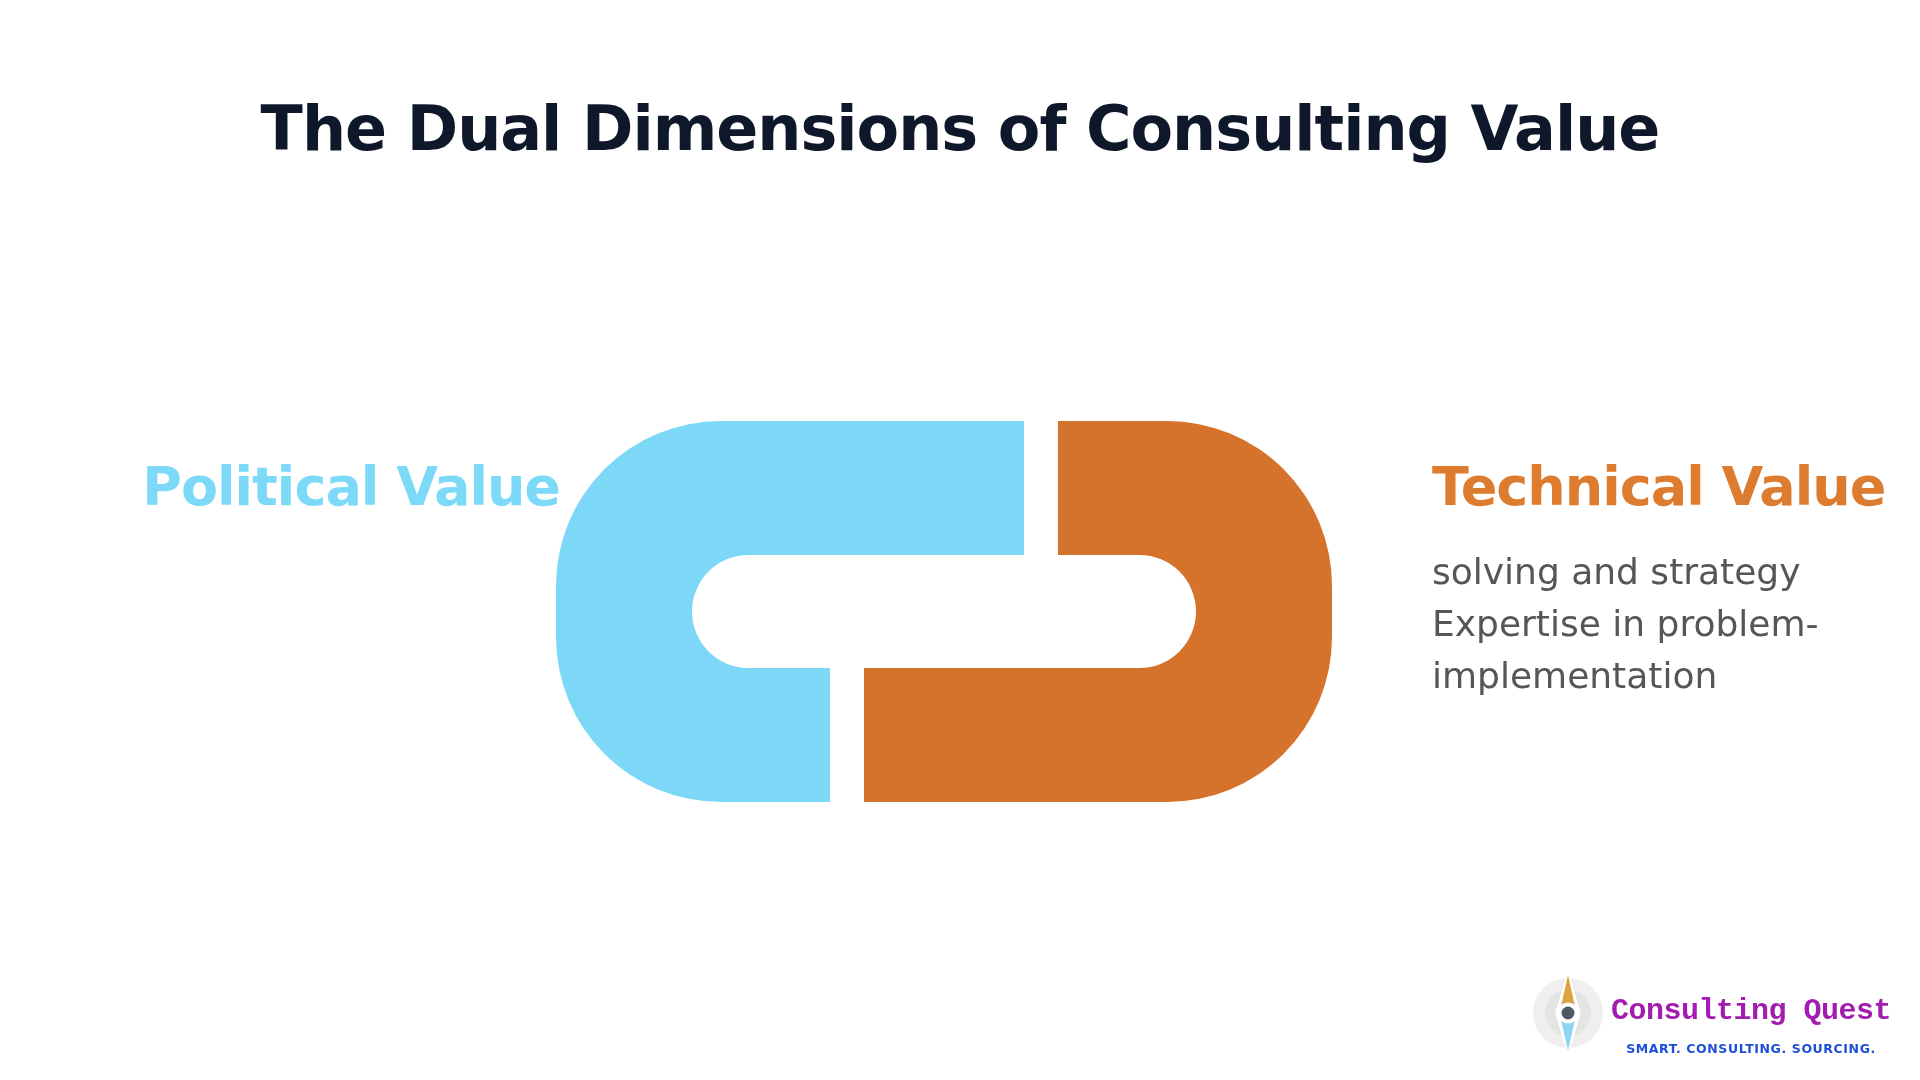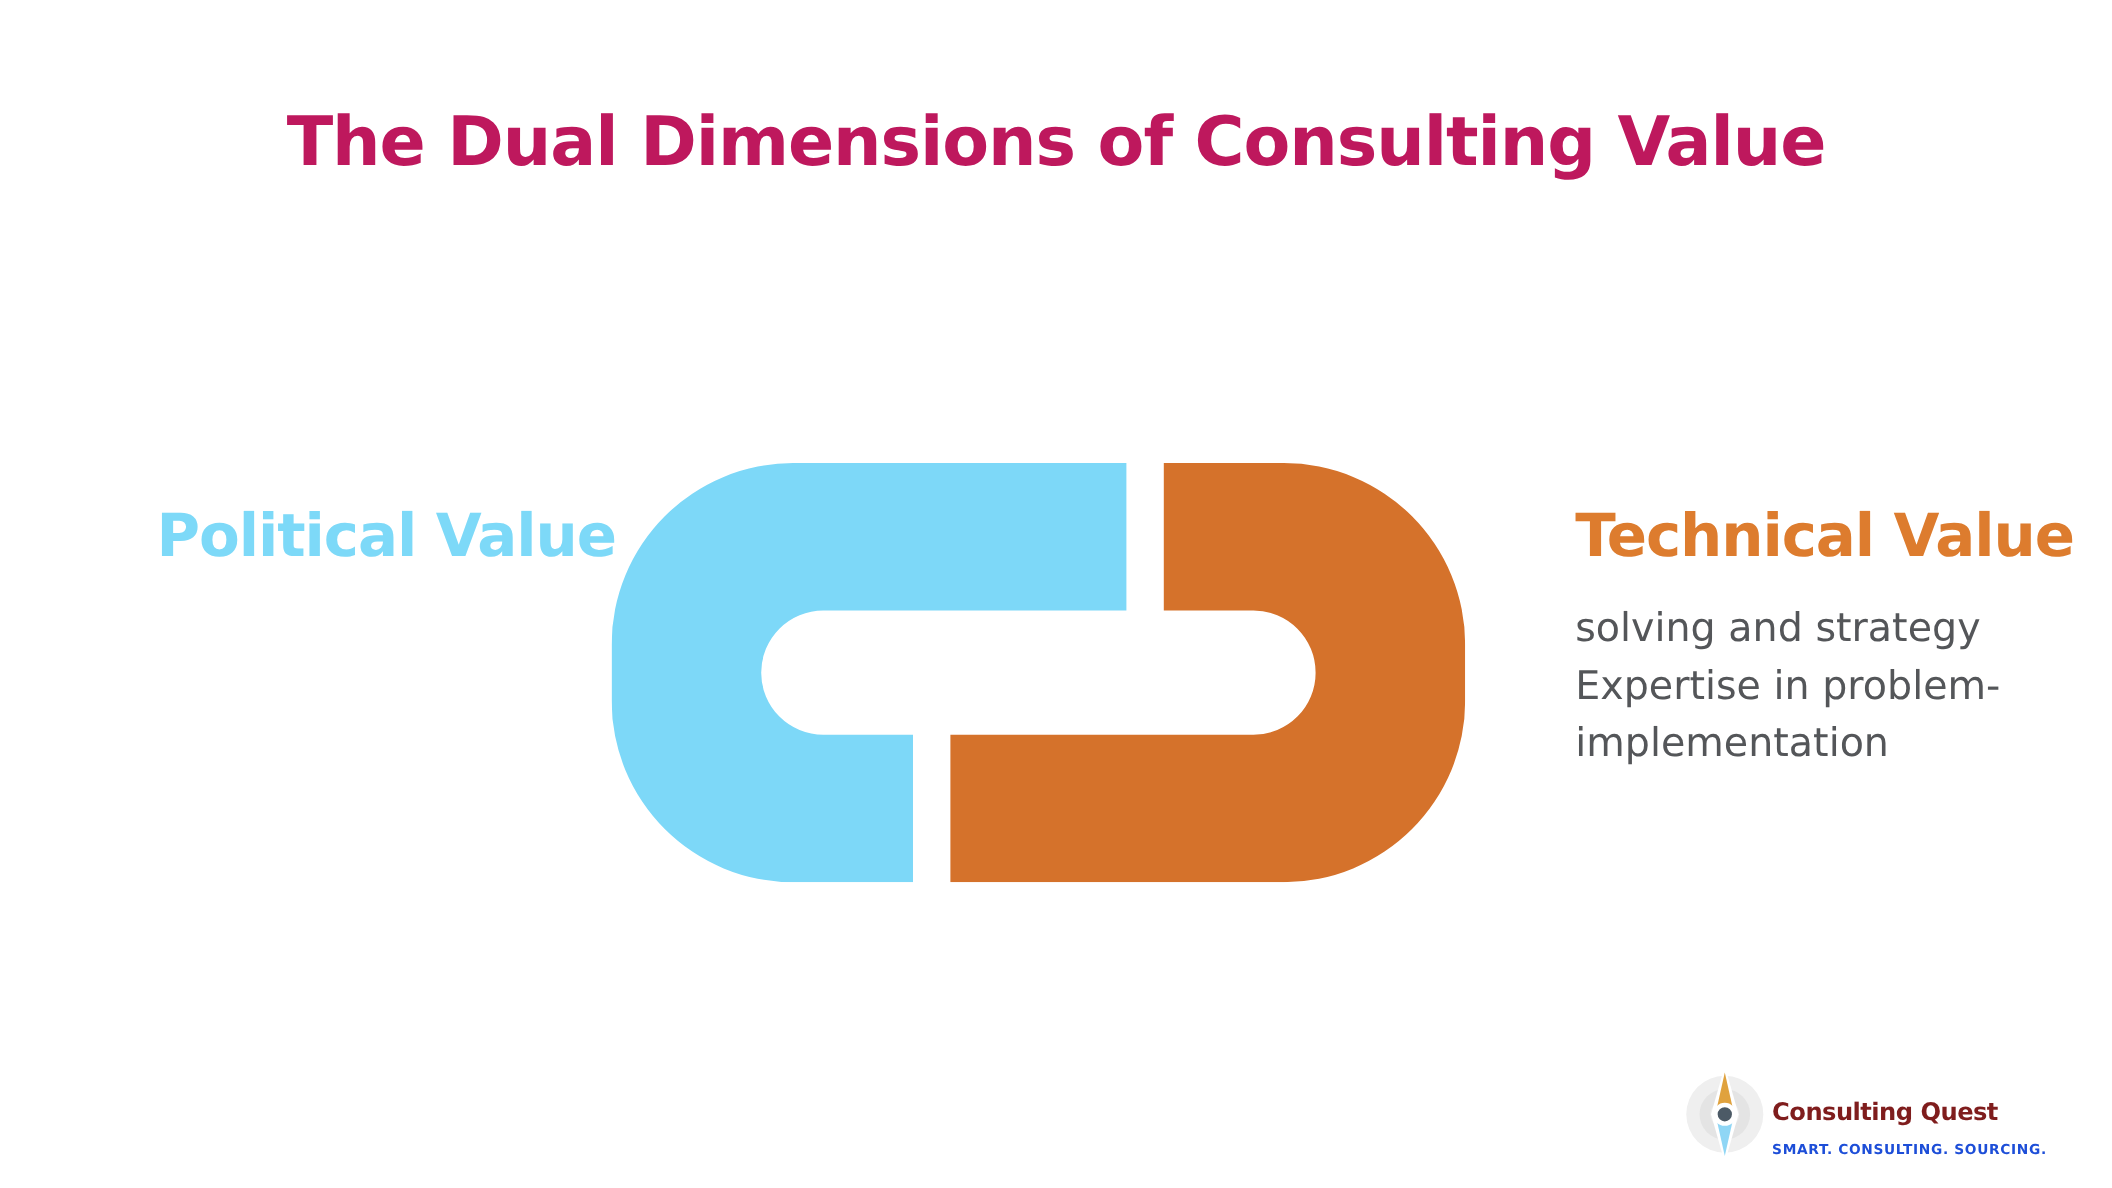--- a/index.html
+++ b/index.html
@@ -14,21 +14,21 @@
   }
   .title {
     position: absolute;
     top: 92px;
     left: 0;
     width: 1920px;
     text-align: center;
     font-size: 62px;
     font-weight: bold;
     letter-spacing: -1px;
-    color: #be185d;
+    color: #0f172a;
   }
   .chain-svg {
     position: absolute;
     left: 556px;
     top: 421px;
     width: 776px;
     height: 381px;
   }
   .side-block { position: absolute; }
   .left-block {
@@ -60,25 +60,26 @@
   .logo {
     position: absolute;
     left: 1523px;
     top: 963px;
     display: flex;
     align-items: center;
   }
   .logo-icon { width: 92px; height: 100px; }
   .logo-text-col { margin-left: -4px; padding-top: 24px; }
   .brand-name {
-    font-size: 22px;
+    font-size: 30px;
     font-weight: bold;
-    color: #7f1d1d;
+    color: #a21caf;
     letter-spacing: -0.5px;
     white-space: nowrap;
+    font-family: Liberation Mono, monospace;
   }
   .brand-tagline {
     margin-top: 13px;
     text-align: center;
     font-size: 12.5px;
     font-weight: bold;
     letter-spacing: 0.6px;
     color: #1d4ed8;
     white-space: nowrap;
   }

